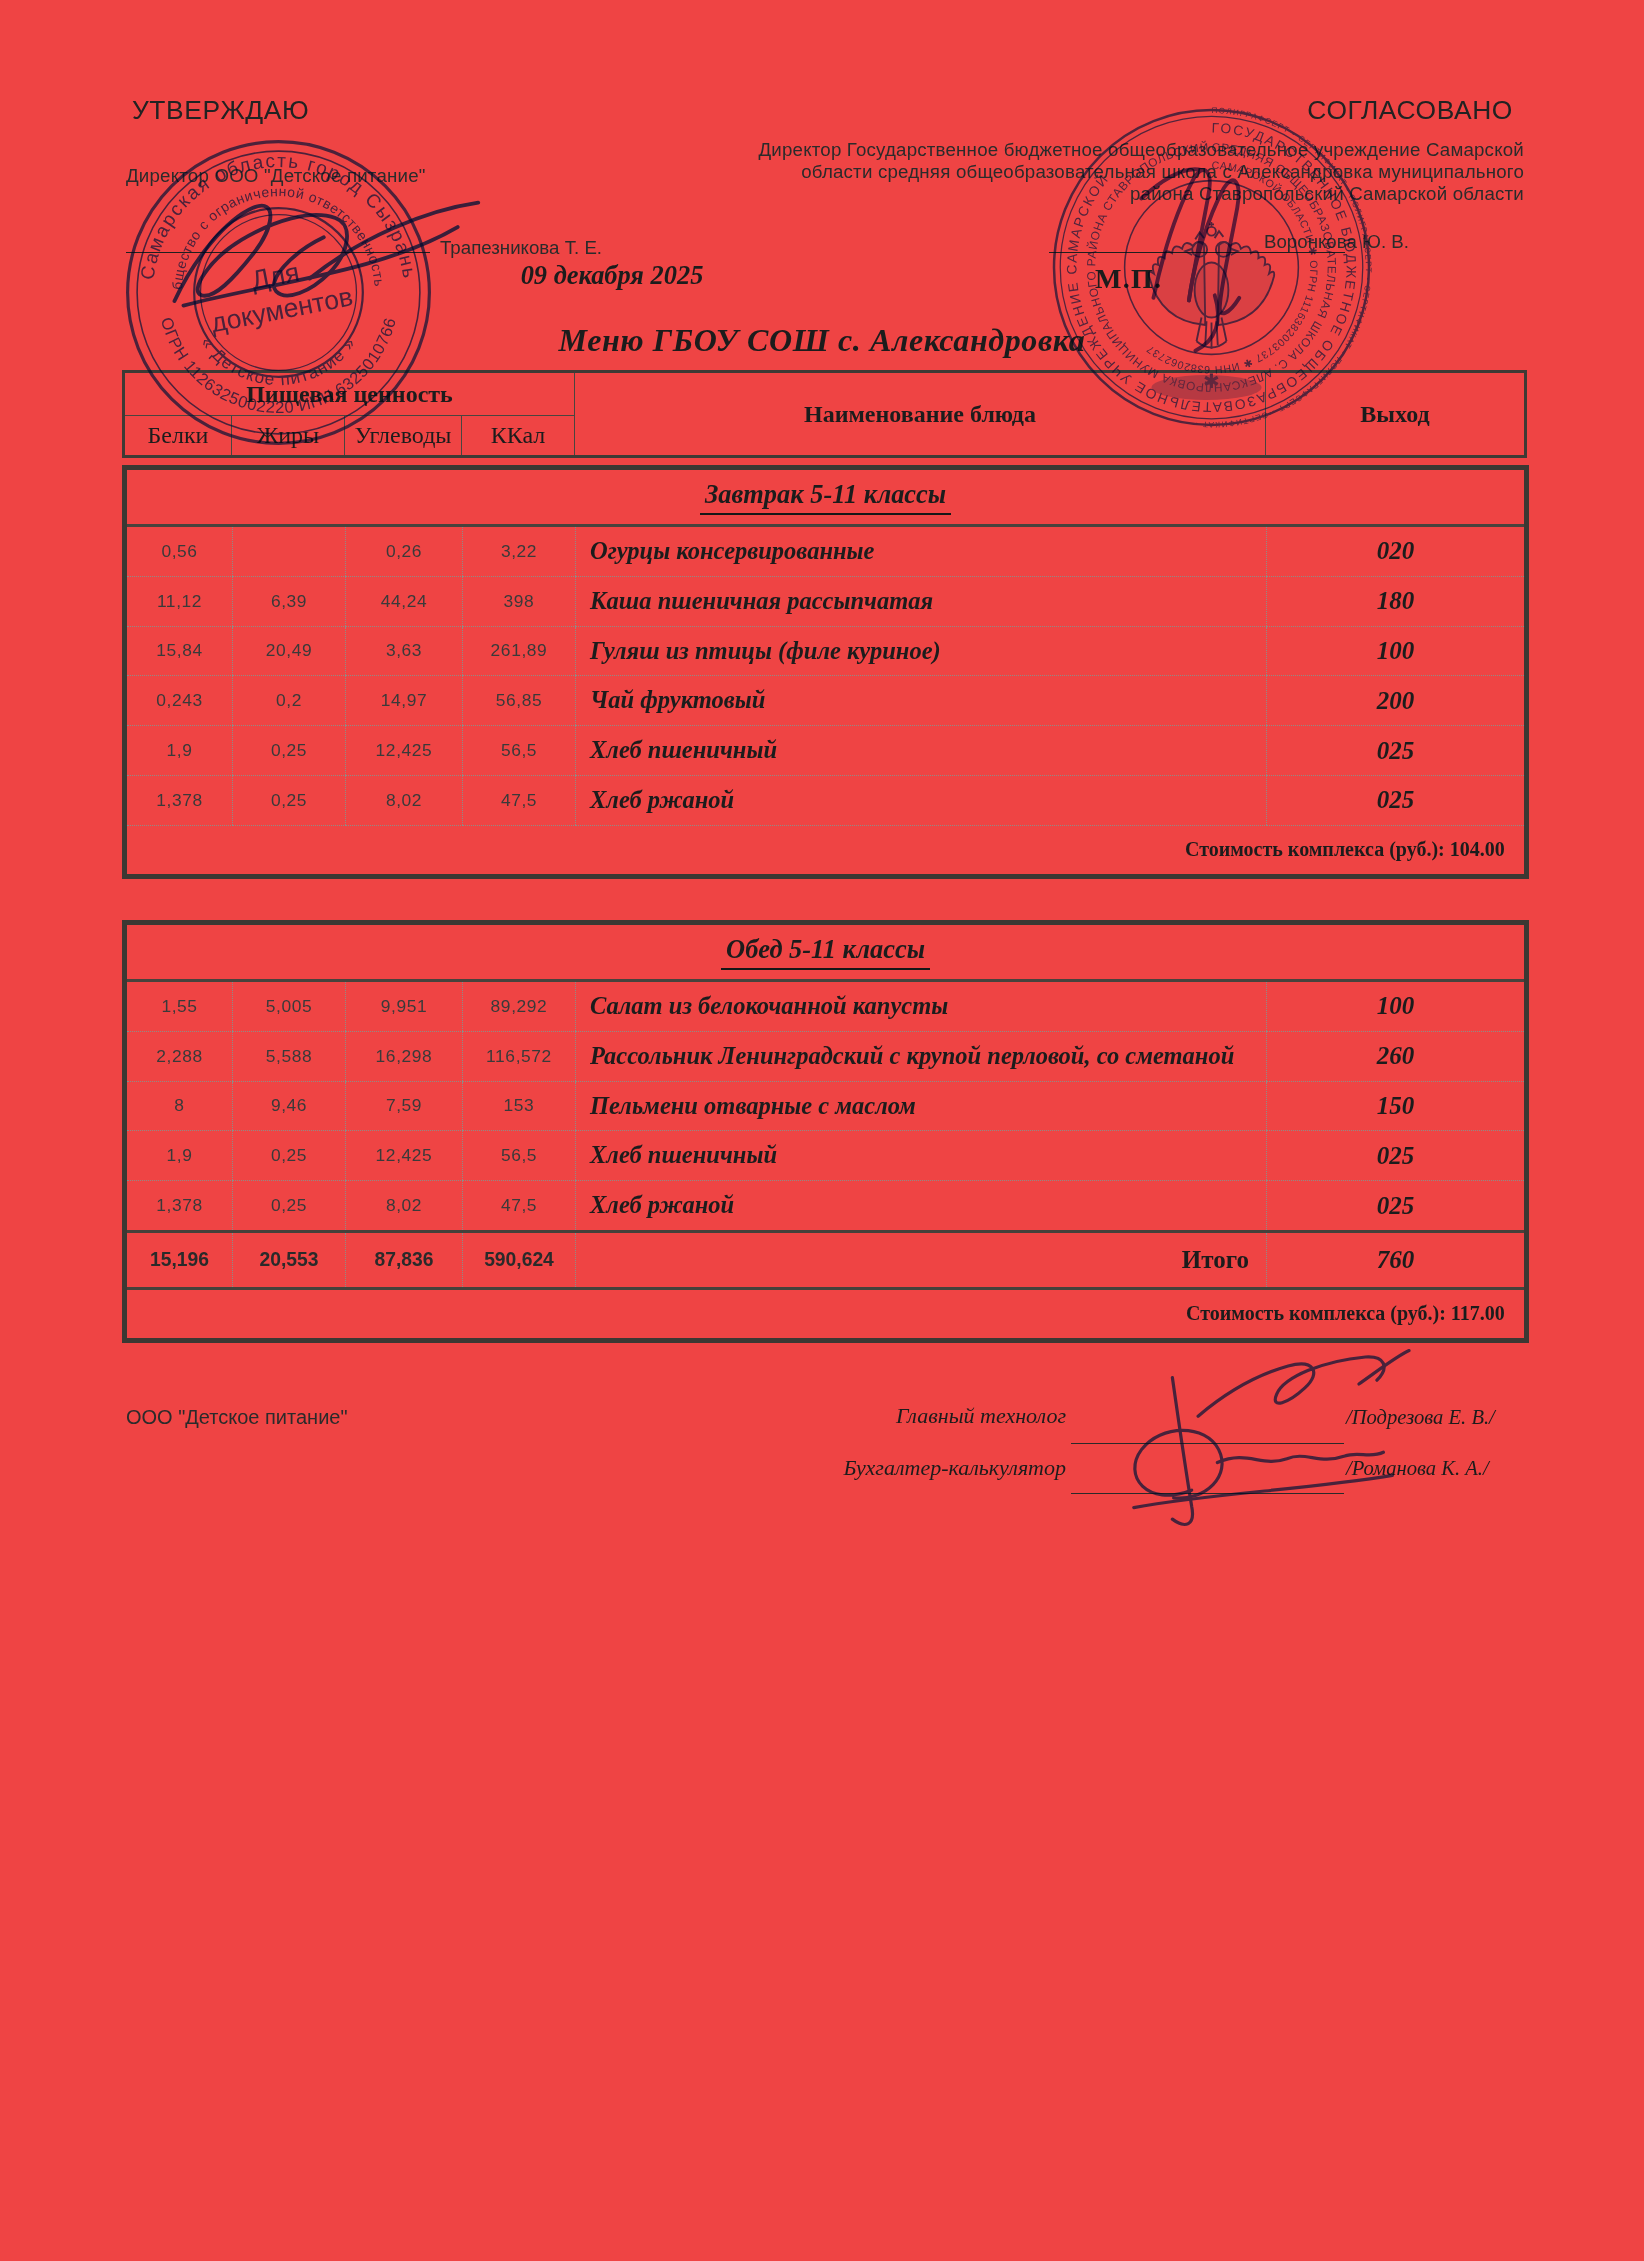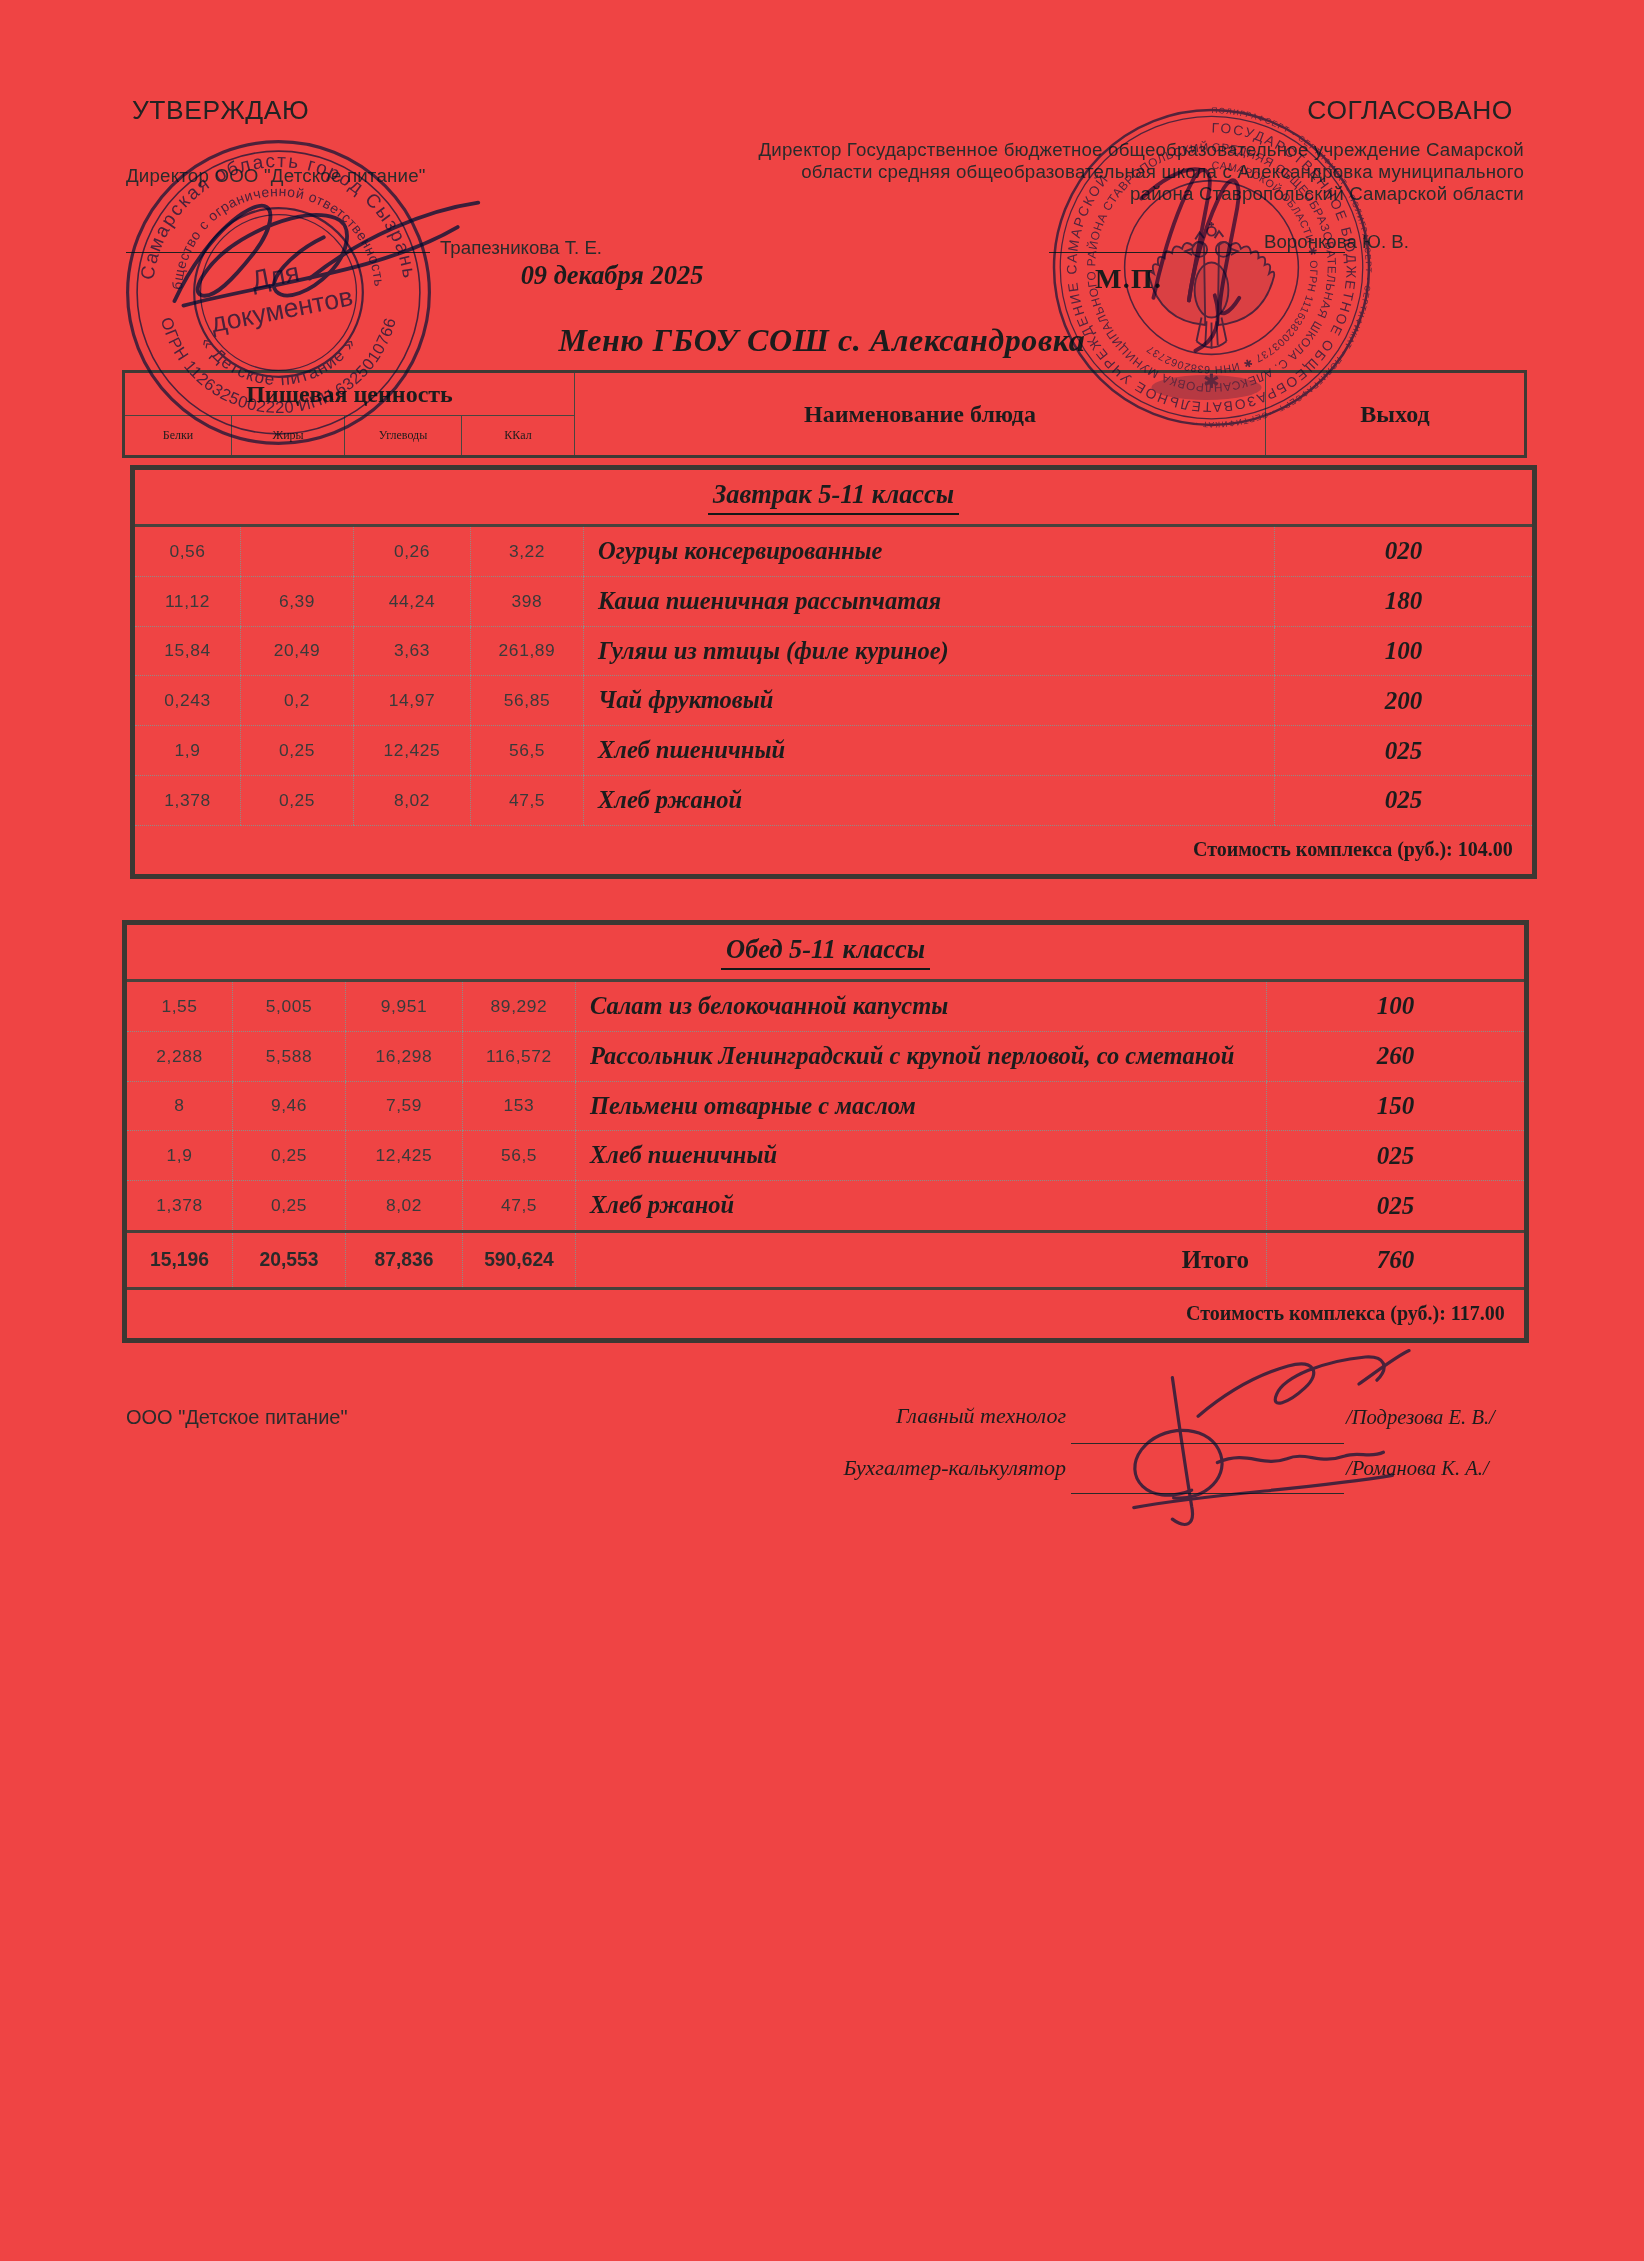--- a/index.html
+++ b/index.html
@@ -16,21 +16,21 @@
   .seal-mark{font-family:"Liberation Serif",serif;font-weight:700;font-size:28px;letter-spacing:1.3px;}
   .doc-title{width:1644px;text-align:center;font-family:"Liberation Serif",serif;
              font-style:italic;font-weight:700;font-size:32px;letter-spacing:0.6px;}
 
   
   table{border-collapse:collapse;table-layout:fixed;background:transparent;}
   .head-table{position:absolute;left:122px;top:370px;width:1403px;border:3.9px solid #3e3a35;}
   .head-table td{border:1.9px solid #4a453f;text-align:center;vertical-align:middle;}
   .hgroup{font-family:"Liberation Serif",serif;font-weight:700;font-size:24px;height:40px;}
   .hbig{font-family:"Liberation Serif",serif;font-weight:700;font-size:24px;}
-  .hsub{font-family:"Liberation Serif",serif;font-size:12px;height:37px;}
+  .hsub{font-family:"Liberation Serif",serif;font-size:24px;height:37px;}
 
   .menu-table{position:absolute;left:122px;width:1403px;border:5.8px solid #3c3833;}
   .sec-row td{height:52px;text-align:center;vertical-align:middle;border-bottom:3.2px solid #48433d;}
   .sec-head{display:inline-block;font-family:"Liberation Serif",serif;font-style:italic;font-weight:700;
             font-size:26.4px;border-bottom:2.6px solid #171717;padding:0 5.2px 2.6px 5.2px;}
   .drow td{height:41px;border-bottom:1.9px dotted #8f8b85;border-left:1.9px dotted #8f8b85;vertical-align:middle;}
   .drow td:first-child{border-left:none;}
   .num{font-size:17.4px;color:#3a3a3a;text-align:center;letter-spacing:0.6px;}
   .dish{font-family:"Liberation Serif",serif;font-style:italic;font-weight:700;font-size:24.5px;
         padding:3.9px 6.4px 3.9px 14px;line-height:1.25;}
@@ -96,21 +96,21 @@
     </tr>
     <tr>
       <td class="hsub">Белки</td>
       <td class="hsub">Жиры</td>
       <td class="hsub">Углеводы</td>
       <td class="hsub">ККал</td>
     </tr>
   </tbody>
     </table>
 
-  <table class="menu-table" style="top:465px;margin-left:8px;">
+  <table class="menu-table" style="top:465px;">
     <colgroup>
         <col style="width:108px">
         <col style="width:113px">
         <col style="width:117px">
         <col style="width:113px">
         <col style="width:691px">
         <col style="width:260px">
       </colgroup>
     <tbody>
         <tr class="sec-row">

